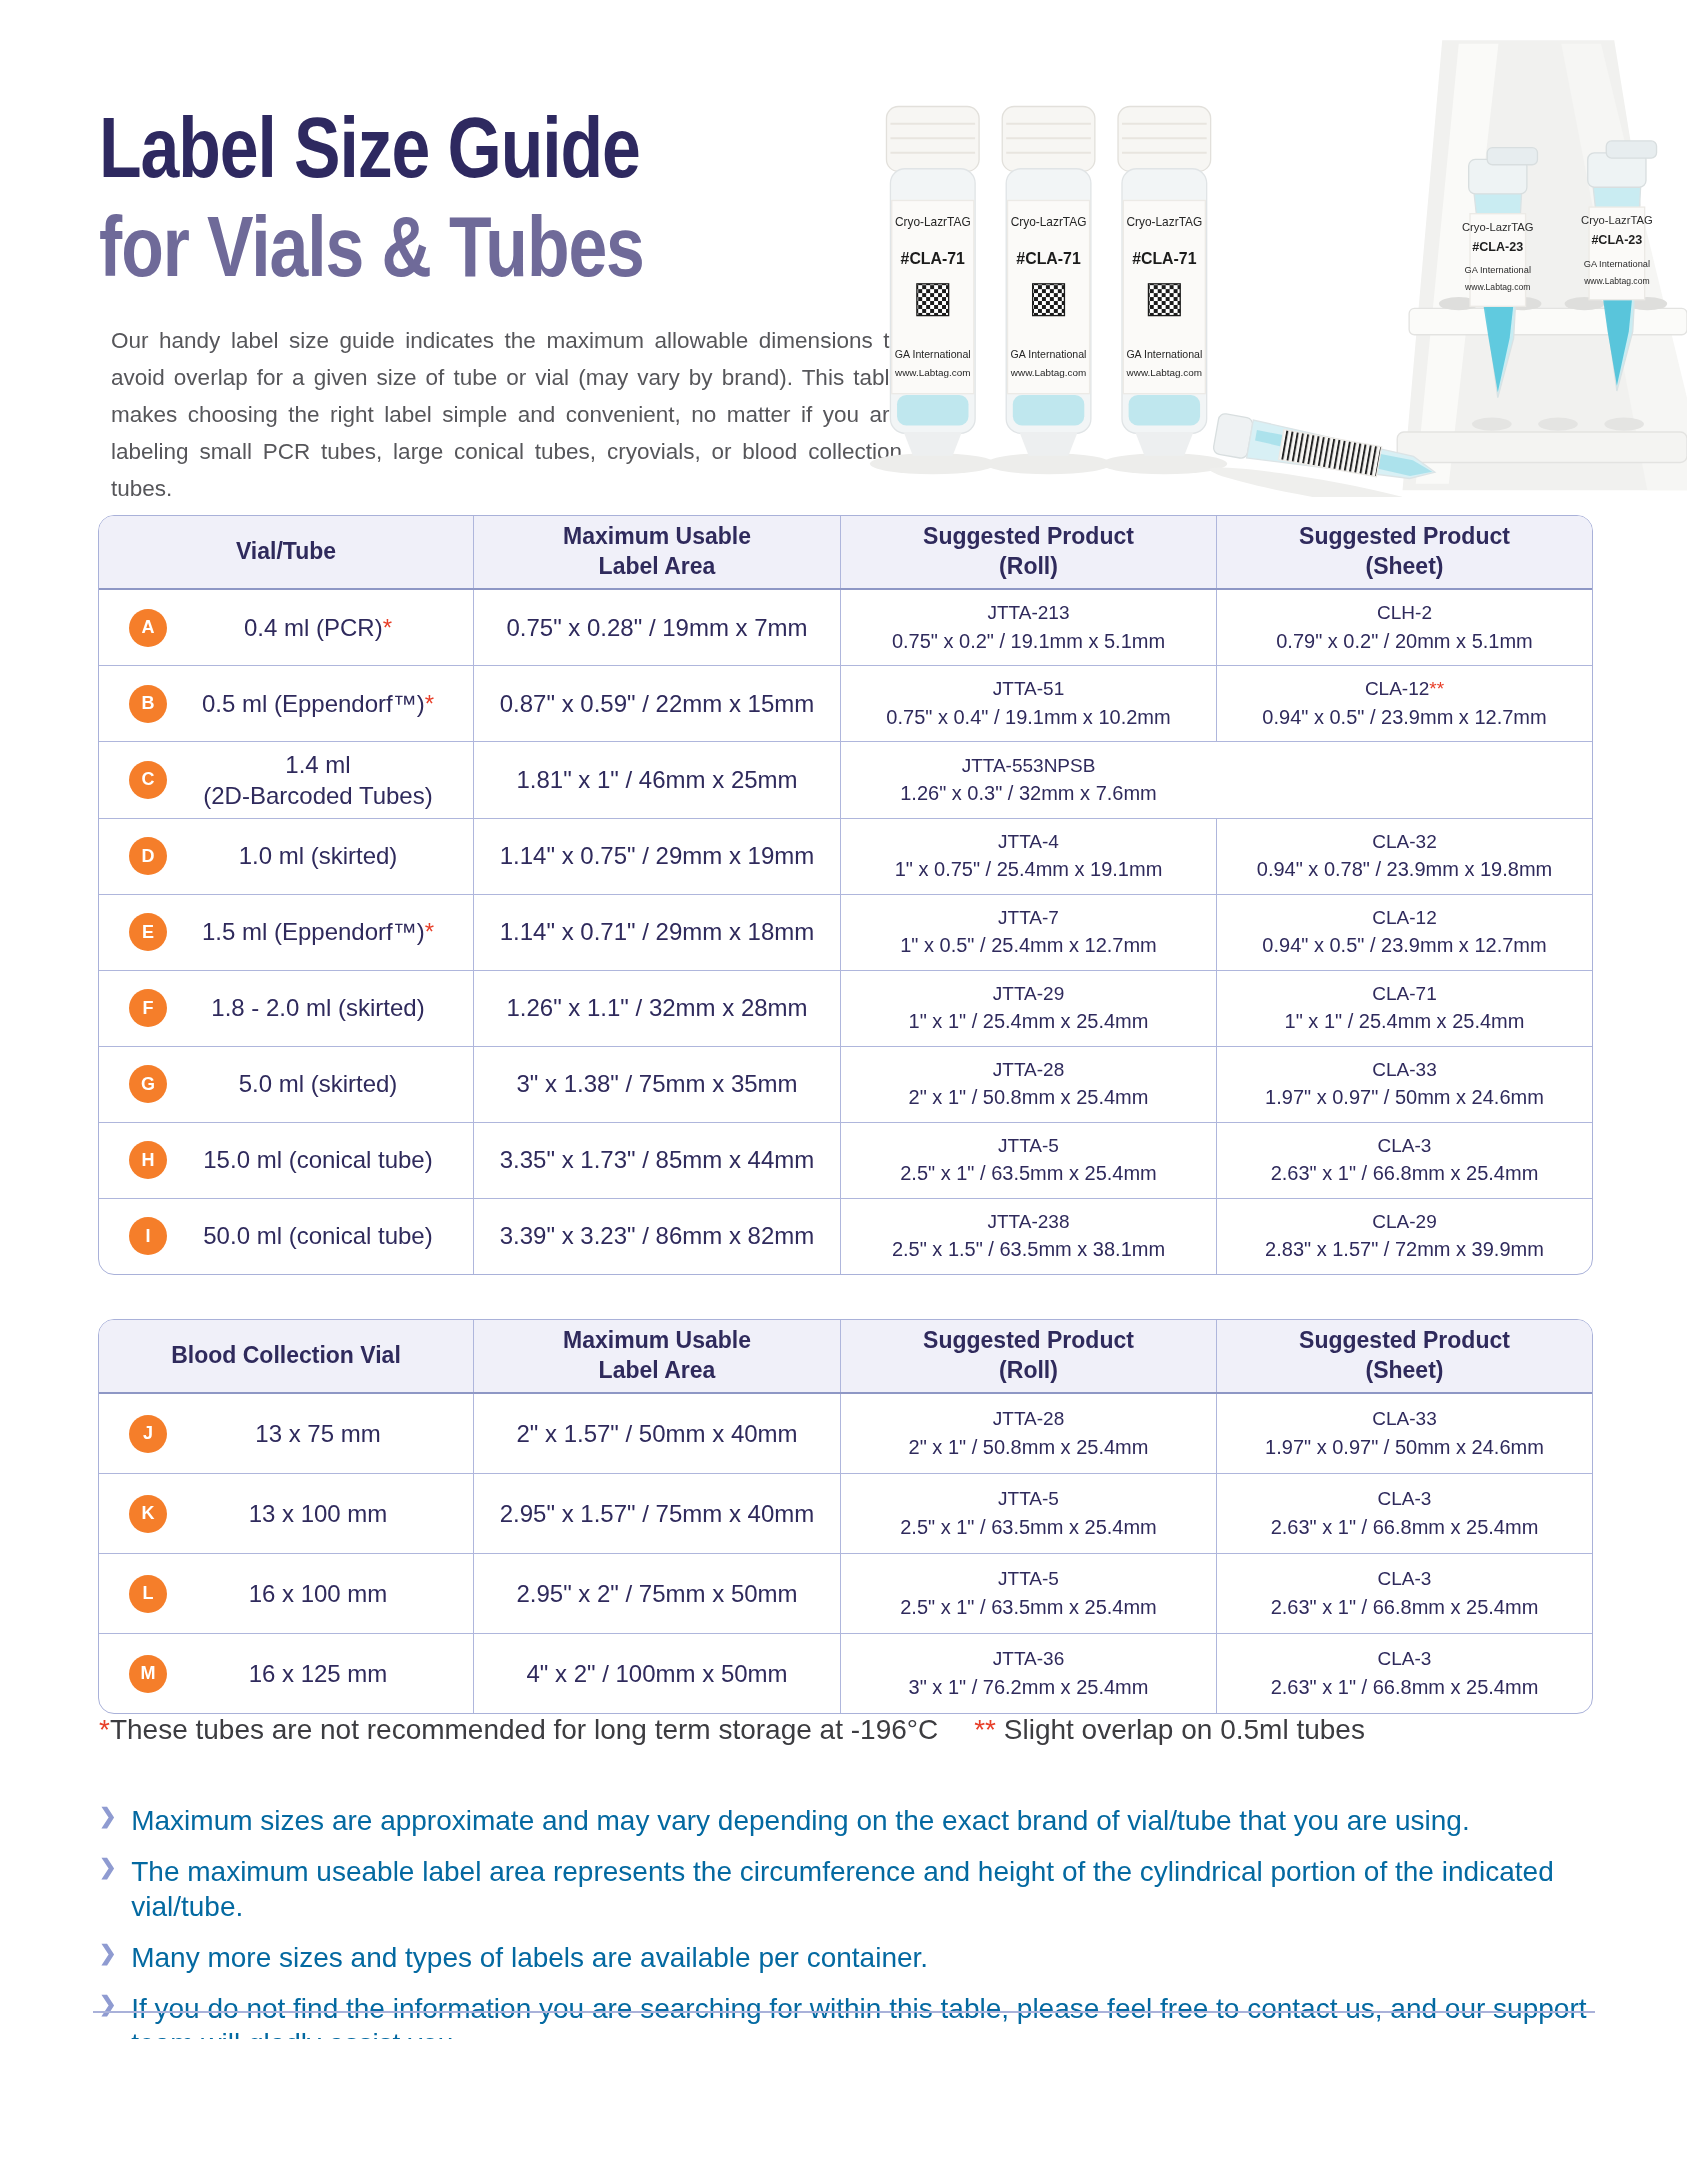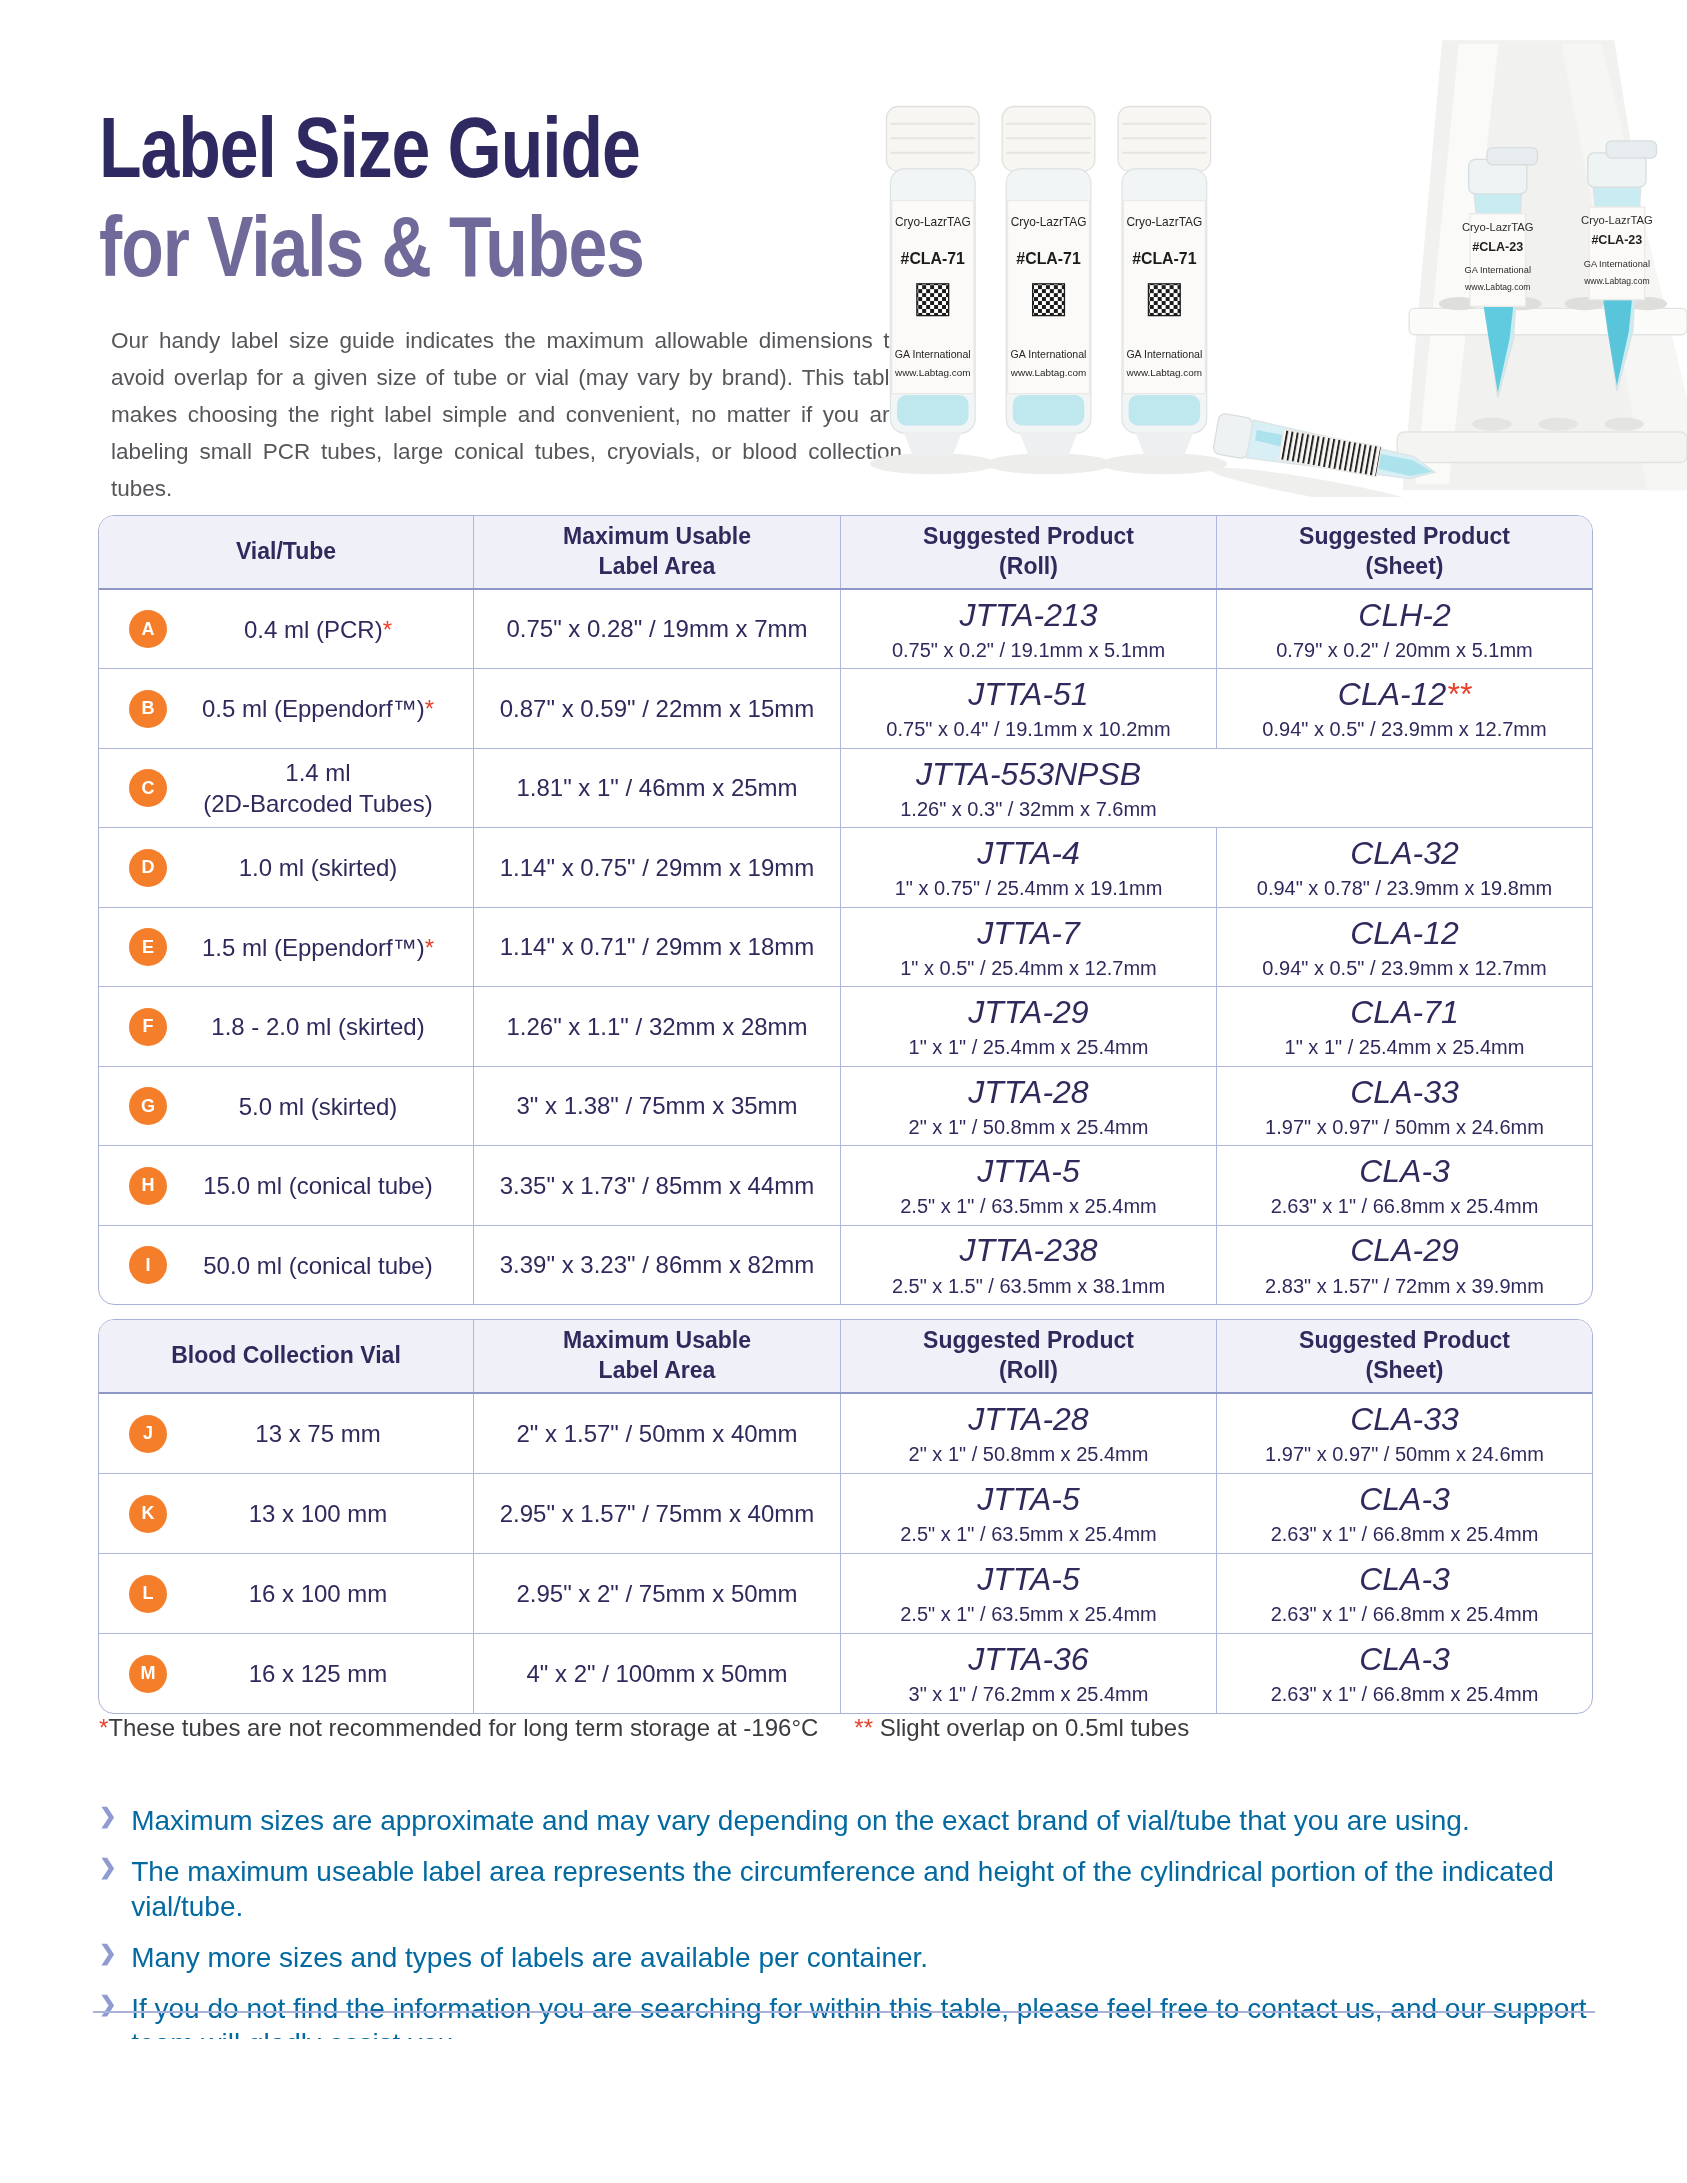--- a/index.html
+++ b/index.html
@@ -42,25 +42,25 @@
   .td:first-child{border-left:none;}
   .c-vial{position:relative;}
   .badge{
     position:absolute;left:30px;top:50%;transform:translateY(-50%);
     width:38px;height:38px;border-radius:50%;background:#F57E2A;color:#fff;
     font-weight:bold;font-size:18px;display:flex;align-items:center;justify-content:center;
   }
   .vial-text{font-size:24px;color:#2F2A5C;text-align:center;white-space:pre-line;line-height:1.3;padding-left:64px;}
   .max-text{font-size:24px;color:#2F2A5C;text-align:center;}
   .pcell{flex-direction:column;gap:5.3px;}
-  .pname{font-size:32px;color:#2F2A5C;text-align:center;font-style:italic;}
+  .pname{font-size:19px;color:#2F2A5C;text-align:center;}
   .pdims{font-size:20px;color:#2F2A5C;text-align:center;}
   .star{color:#E8402A;}
   
-  .footnotes{position:absolute;left:99px;top:1714px;font-size:24px;color:#3C3C40;display:flex;gap:36px;}
+  .footnotes{position:absolute;left:99px;top:1714px;font-size:28px;color:#3C3C40;display:flex;gap:36px;}
   .bullets{position:absolute;left:99px;top:1803px;width:1495px;}
   .bullet{display:flex;align-items:flex-start;gap:14.6px;margin-bottom:16px;}
   .chev{color:#8F9BD1;font-size:21px;font-weight:bold;line-height:1.25;}
   .btext{font-size:28px;color:#0369a1;line-height:1.25;}
   
   .frule{position:absolute;left:93px;top:2011px;width:1502px;height:2px;background:#A9B1D9;}
   .logo{position:absolute;left:98px;top:2039px;width:278px;height:106px;}
   .logo-ga{position:absolute;left:0;top:2.6px;font-size:97px;font-weight:bold;color:#3B3270;letter-spacing:-5.3px;line-height:1;transform:scaleX(.88);transform-origin:left top;}
   .logo-bar-orange{position:absolute;left:1.3px;top:0;width:44px;height:16px;background:#F57E2A;border-radius:2.6px;}
   .logo-bar-cyan{position:absolute;left:61px;top:81px;width:52px;height:16px;background:#2CB8E8;border-radius:2.6px;}

